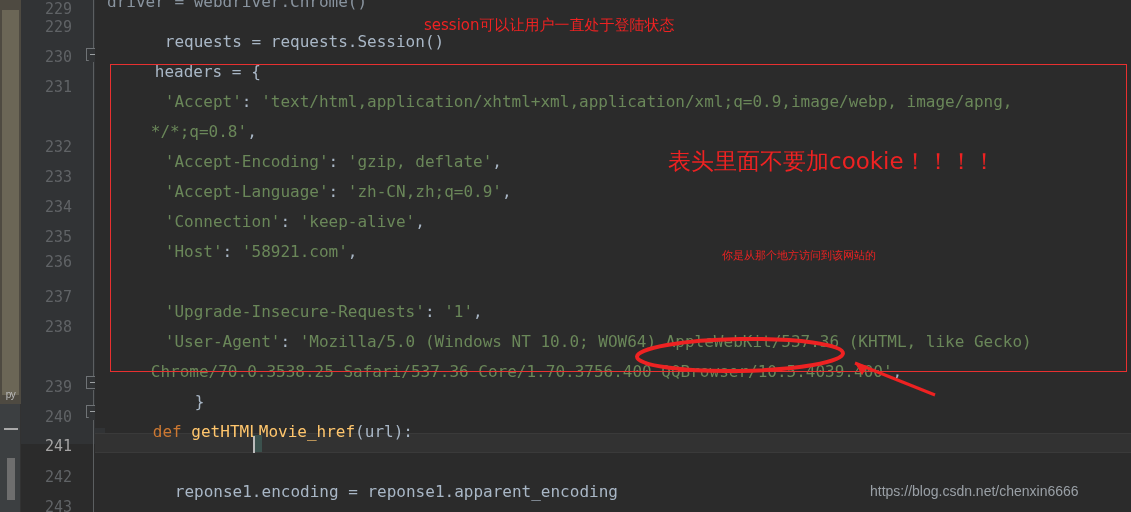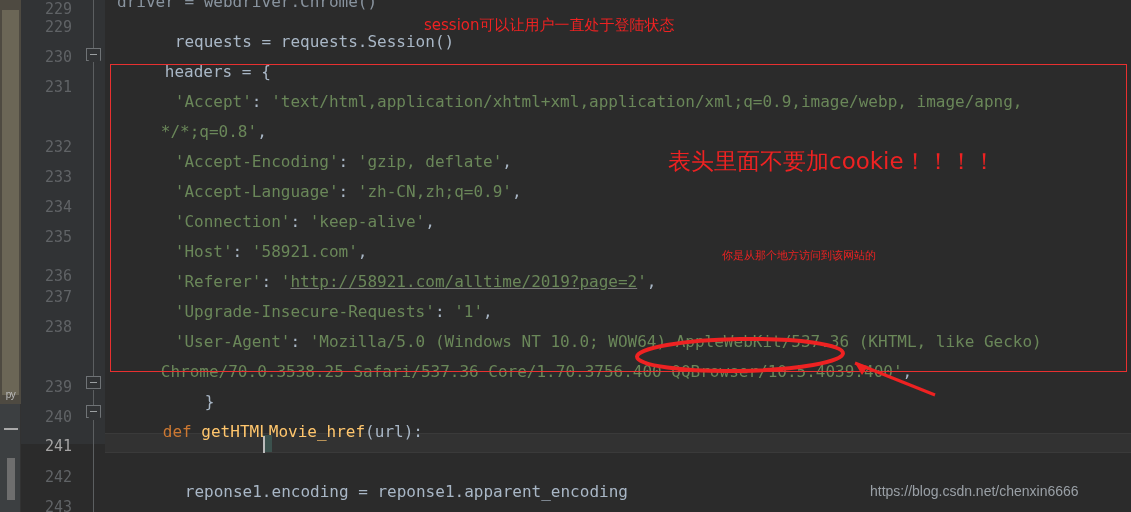--- a/index.html
+++ b/index.html
@@ -66,21 +66,21 @@
   .foldbox.pointy:before{
     content:""; position:absolute; left:1px; top:11px;
     width:11px; height:5px;
     background:#313335;
     border-left:1px solid #6f7376; border-right:1px solid #6f7376;
     clip-path:polygon(0 0, 100% 0, 50% 100%);
   }
 
   
   .code{
-    position:absolute; left:105px; top:0; right:0; height:428px;
+    position:absolute; left:95px; top:0; right:0; height:428px;
     background:#2b2b2b;
   }
   .ln{
     position:absolute; left:0; white-space:pre;
     font-family:"DejaVu Sans Mono","Liberation Mono",monospace;
     font-size:16px; line-height:16px; letter-spacing:0px;
   }
   .c-plain{ color:#a9b7c6; }
   .c-str  { color:#6a8759; }
   .c-kw   { color:#cc7832; }
@@ -141,21 +141,21 @@
 
   <div class="gutter">
     <div class="lineno" style="top:2px;">229</div>
     <div class="lineno" style="top:20px;">229</div>
     <div class="lineno" style="top:50px;">230</div>
     <div class="lineno" style="top:80px;">231</div>
     <div class="lineno" style="top:140px;">232</div>
     <div class="lineno" style="top:170px;">233</div>
     <div class="lineno" style="top:200px;">234</div>
     <div class="lineno" style="top:230px;">235</div>
-    <div class="lineno" style="top:269px;">236</div>
+    <div class="lineno" style="top:255px;">236</div>
     <div class="lineno" style="top:290px;">237</div>
     <div class="lineno" style="top:320px;">238</div>
     <div class="lineno" style="top:380px;">239</div>
     <div class="lineno" style="top:410px;">240</div>
     <div class="lineno current" style="top:439px;">241</div>
     <div class="lineno" style="top:470px;">242</div>
     <div class="lineno" style="top:500px;">243</div>
   </div>
 
   <div class="foldcol">
@@ -198,23 +198,20 @@
     </div>
 
     <div class="ln" style="top:198px; left:12px;">
       <span class="c-str">'Connection'</span><span class="c-plain">: </span><span class="c-str">'keep-alive'</span><span class="c-plain">,</span>
     </div>
 
     <div class="ln" style="top:228px; left:12px;">
       <span class="c-str">'Host'</span><span class="c-plain">: </span><span class="c-str">'58921.com'</span><span class="c-plain">,</span>
     </div>
 
-    <div class="ln" style="top:258px; left:12px;">
-      <span class="c-str">'Referer'</span><span class="c-plain">: </span><span class="c-str">'</span><span class="c-str linkul">http://58921.com/alltime/2019?page=2</span><span class="c-str">'</span><span class="c-plain">,</span>
-    </div>
 
     <div class="ln" style="top:288px; left:12px;">
       <span class="c-str">'Upgrade-Insecure-Requests'</span><span class="c-plain">: </span><span class="c-str">'1'</span><span class="c-plain">,</span>
     </div>
 
     <div class="ln" style="top:318px; left:12px;">
       <span class="c-str">'User-Agent'</span><span class="c-plain">: </span><span class="c-str squig">'Mozilla/5.0 (Windows NT 10.0; WOW64) AppleWebKit/537.36 (KHTML, like Gecko)</span>
     </div>
     <div class="ln" style="top:348px; left:-2px;">
       <span class="c-str squig">Chrome/70.0.3538.25 Safari/537.36 Core/1.70.3756.400 QQBrowser/10.5.4039.400'</span><span class="c-plain">,</span>

